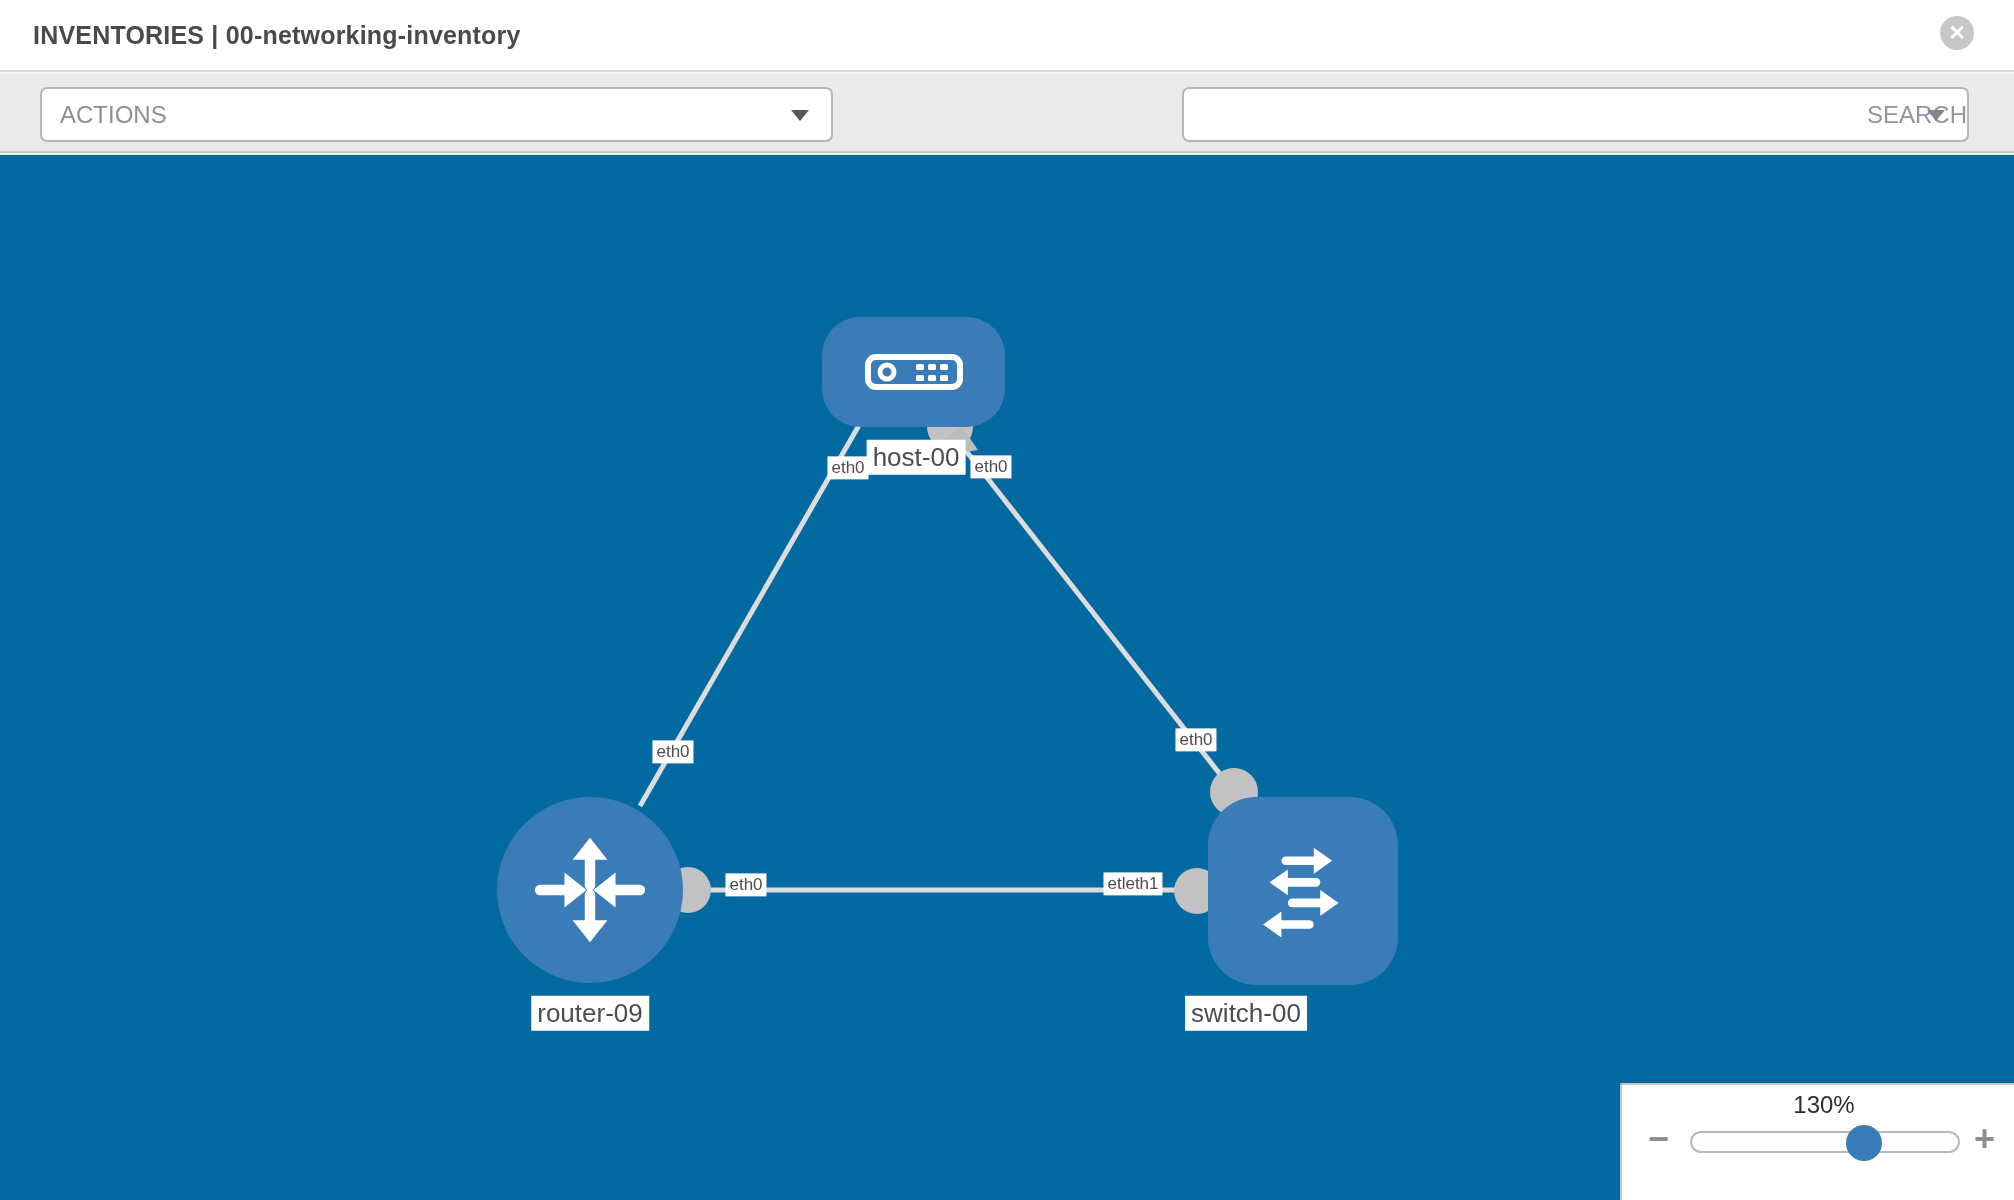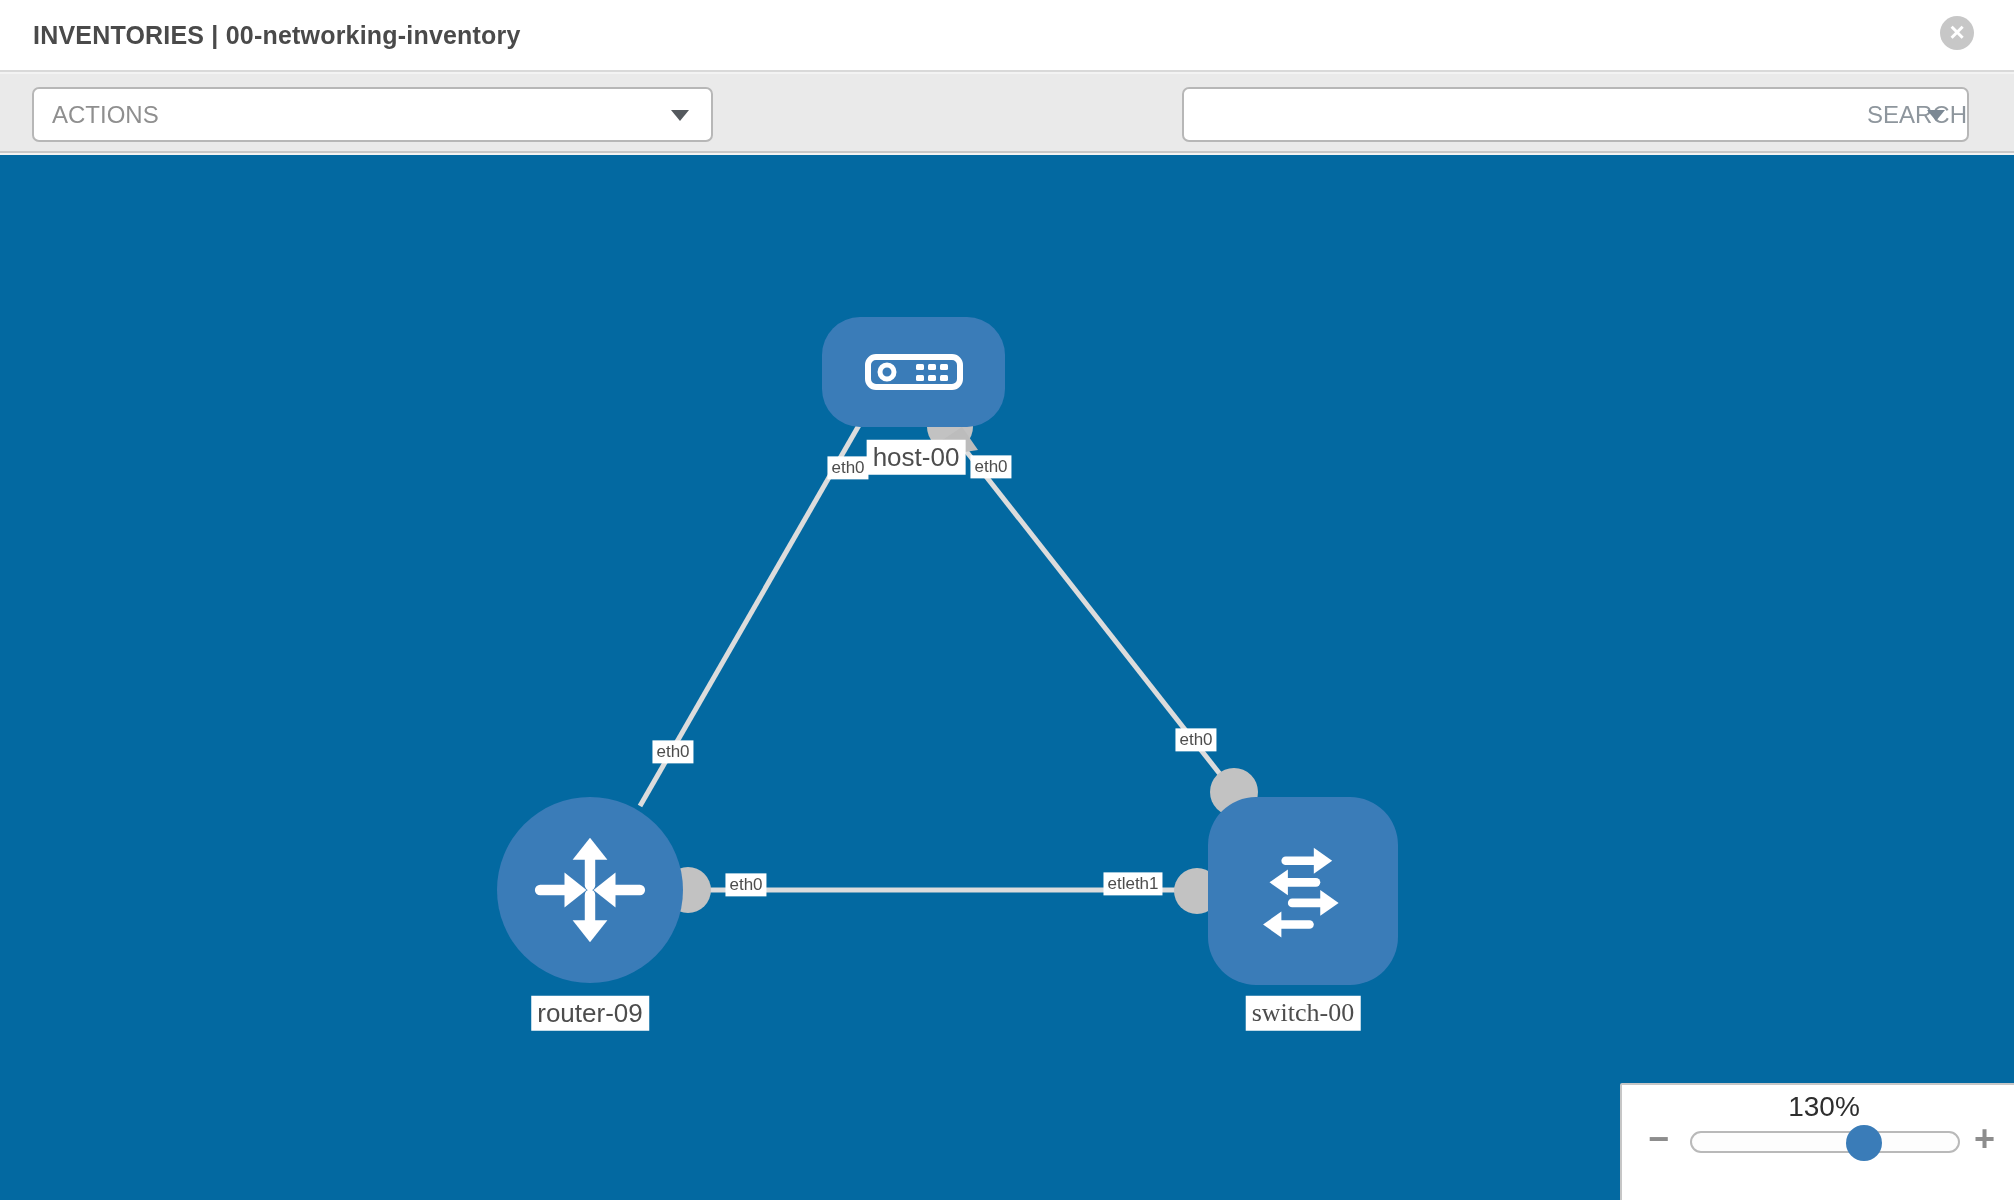--- a/index.html
+++ b/index.html
@@ -26,21 +26,21 @@
   .toolbar{
     position:absolute;top:74px;left:0;width:2014px;height:79px;
     background:#eaeaea;border-bottom:2px solid #c8c8c8;box-sizing:border-box;
   }
   .dropdown{
     position:absolute;top:13px;height:55px;background:#fff;
     border:2px solid #b7b7b7;border-radius:7px;box-sizing:border-box;
     display:flex;align-items:center;cursor:pointer;
   }
   .dropdown .dd-label{font-size:24px;padding-left:18px;}
-  .dd-actions{left:32px;width:681px;align-items:center;}
+  .dd-actions{left:40px;width:793px;align-items:center;}
   .dd-actions .dd-label{color:#8f8f8f;}
   .dd-search{left:1182px;width:787px;justify-content:flex-end;}
   .dd-search .dd-label{color:#8e969d;}
   .caret{
     position:absolute;right:22px;top:50%;margin-top:-5px;width:0;height:0;
     border-left:9px solid transparent;border-right:9px solid transparent;
   }
   .dd-actions .caret{border-top:11px solid #54595e;}
   .dd-search .caret{border-top:11px solid #7b8894;}
   .tool-btn{
@@ -64,34 +64,34 @@
   .chip{
     position:absolute;transform:translate(-50%,-50%);
     background:#ffffff;color:#4d4d4d;white-space:nowrap;line-height:1.25;
     padding:1px 6px;
   }
   .chip.node-label{font-size:26px;}
   .chip.iface{font-size:17px;padding:1px 4px;}
   
   .lbl-host{left:916px;top:302px;}
   .lbl-router{left:590px;top:858px;}
-  .lbl-switch{left:1303px;top:858px;font-family:Liberation Serif, serif;}
+  .lbl-switch{left:1246px;top:858px;}
   .if-host-left{left:848px;top:313px;}
   .if-host-right{left:991px;top:312px;}
   .if-router-top{left:673px;top:597px;}
   .if-router-right{left:746px;top:730px;}
   .if-switch-top{left:1196px;top:585px;}
   .if-switch-left{left:1133px;top:729px;}
   
   .zoom-panel{
     position:absolute;left:1620px;top:928px;width:400px;height:125px;
     background:#ffffff;border:2px solid #c6c6c6;box-sizing:border-box;border-radius:2px;
   }
   .zoom-level{position:absolute;left:132px;top:6px;width:140px;text-align:center;
-    font-size:28px;color:#2e2e2e;}
+    font-size:24px;color:#2e2e2e;}
   .zoom-minus,.zoom-plus{
     position:absolute;top:36px;font-size:36px;font-weight:bold;color:#8d8d8d;
     line-height:1;cursor:pointer;user-select:none;
   }
   .zoom-minus{left:26px;}
   .zoom-plus{left:1970px;left:352px;}
   .zoom-track{
     position:absolute;left:68px;top:46px;width:270px;height:22px;
     background:#fdfdfd;border:2px solid #b9b9b9;border-radius:12px;box-sizing:border-box;
     cursor:pointer;

